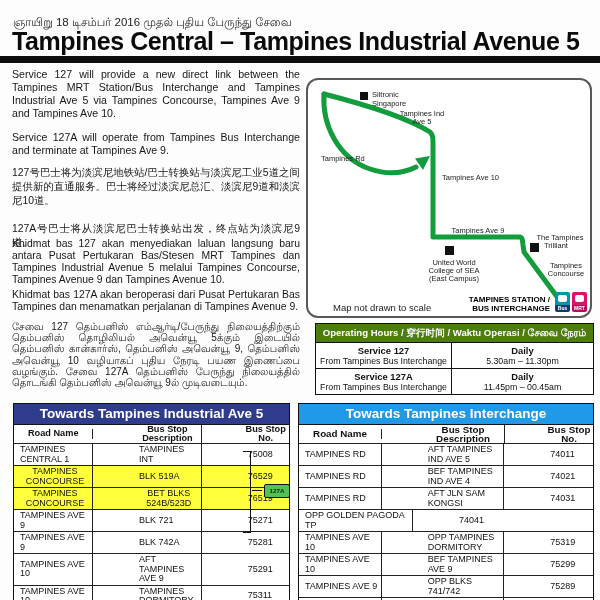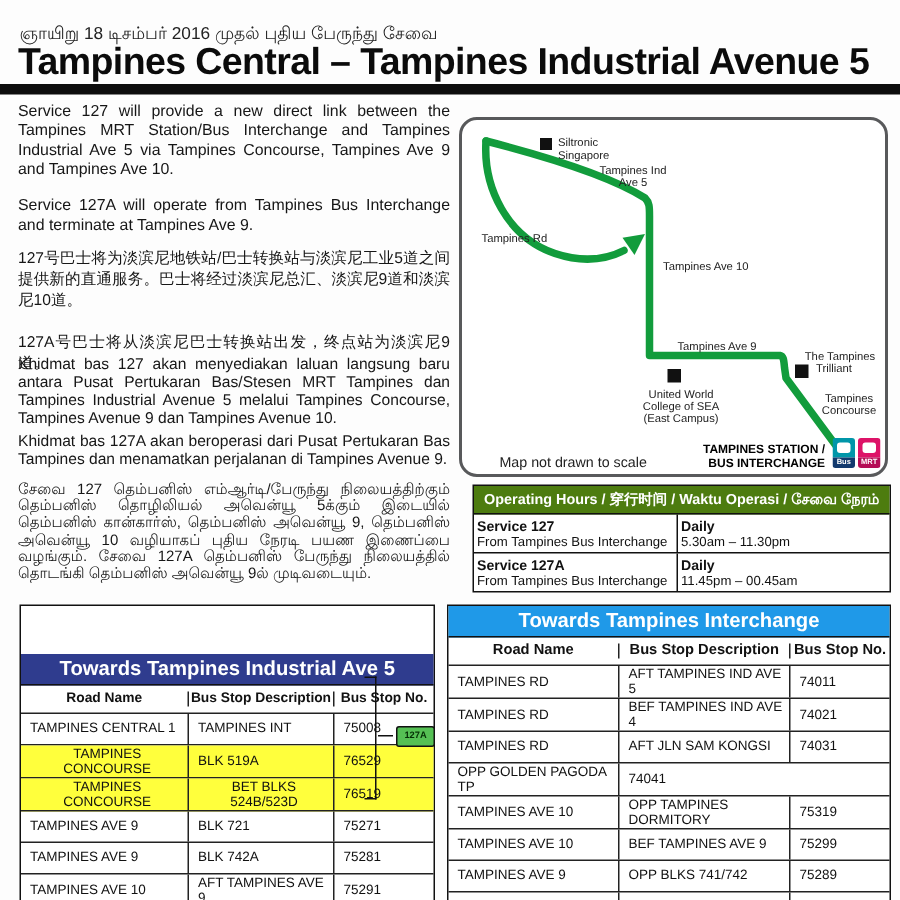--- a/index.html
+++ b/index.html
@@ -33,34 +33,34 @@
   .ti-top{height:13px;display:flex;align-items:center;justify-content:center;}
   .ti-glyph{width:9px;height:7px;background:#fff;border-radius:2px;}
   .ti-strip{height:7px;color:#fff;font-size:5px;font-weight:bold;text-align:center;line-height:7px;}
 
   
   .ophours{position:absolute;left:315px;top:323px;width:277px;border:1.5px solid #111;background:#fff;}
   .oph-header{background:#4d7c0f;color:#fff;font-weight:bold;font-size:9.6px;
               text-align:center;padding:3px 0 2px;border-bottom:1px solid #111;}
   .oph-row{display:grid;grid-template-columns:136px 1fr;border-bottom:1px solid #111;}
   .oph-row:last-child{border-bottom:none;}
-  .oph-cell{padding:2px 2px;border-right:1px solid #111;}
+  .oph-cell{padding:2px 2px;text-align:center;border-right:1px solid #111;}
   .oph-cell:last-child{border-right:none;}
   .oph-a{font-weight:bold;font-size:9.4px;}
   .oph-b{font-size:8.8px;}
 
   
   .tbl{position:absolute;top:403px;border:1.5px solid #111;background:#fff;}
   .tbl-left{left:13px;width:275px;}
   .tbl-right{left:298px;width:294px;}
   .tbl-title{color:#fff;font-weight:bold;font-size:13.5px;text-align:center;
              height:20px;line-height:20px;border-bottom:1.5px solid #111;white-space:nowrap;overflow:hidden;}
-  .tbl-left .tbl-title{background:#2f3c8e;margin-top:32px;}
+  .tbl-left .tbl-title{background:#2f3c8e;}
   .tbl-right .tbl-title{background:#1f99e8;}
-  .thead,.trow{display:flex;border-bottom:1px solid #222;}
+  .thead,.trow{display:flex;border-bottom:1px solid #222;gap:40px;}
   .thead{height:18px;align-items:center;font-weight:bold;}
   .thead .cell{justify-content:center;text-align:center;padding:0;}
   .tbl-left .thead .cell{font-size:9.2px;}
   .tbl-right .thead .cell{font-size:9.8px;}
   .trow{min-height:20px;}
   .cell{display:flex;align-items:center;border-right:1px solid #222;
         padding:1px 2px 1px 6px;font-size:9px;line-height:9.5px;box-sizing:border-box;}
   .cell:last-child{border-right:none;}
   .tbl-left .col-road{width:112px;}
   .tbl-left .col-desc{width:97px;}

